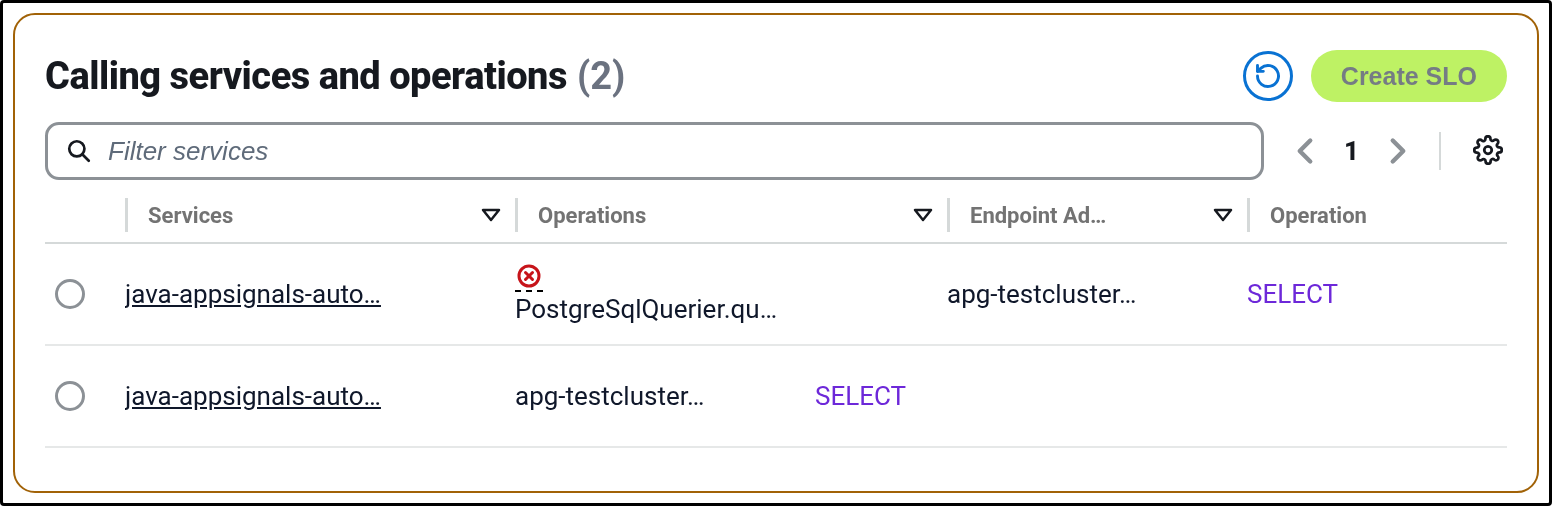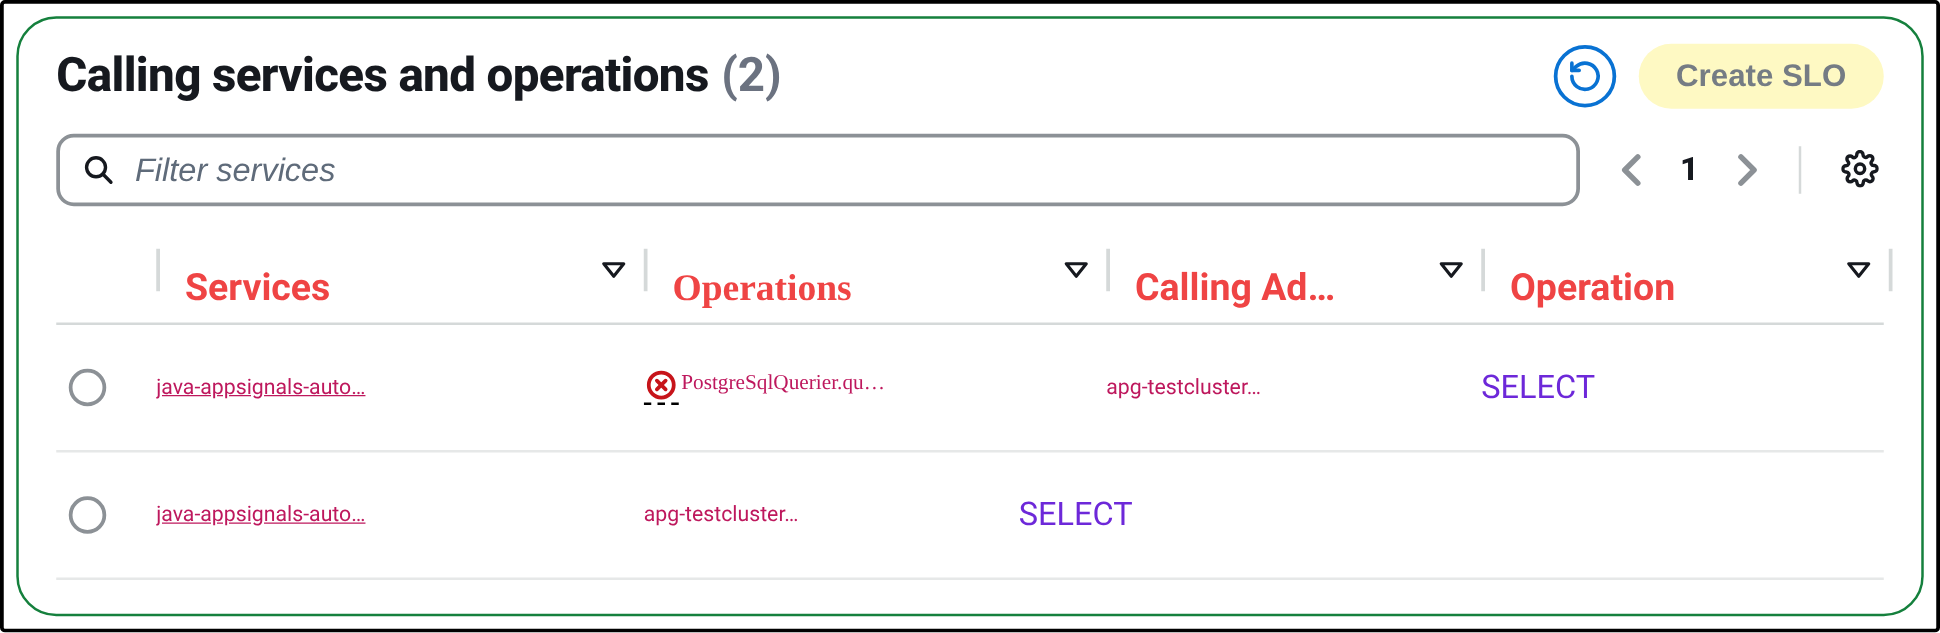--- a/index.html
+++ b/index.html
@@ -14,23 +14,23 @@
   .outer {
     width: 1552px;
     height: 506px;
     border: 3px solid #000;
     border-radius: 4px;
     padding: 10px;
   }
   .panel {
     width: 100%;
     height: 100%;
-    border: 2px solid #15803d;
-    border-radius: 32px;
-    padding: 20px 30px;
+    border: 2px solid #a16207;
+    border-radius: 22px;
+    padding: 35px 30px;
     overflow: hidden;
   }
   .header-row {
     display: flex;
     align-items: center;
     justify-content: space-between;
     gap: 16px;
     margin-bottom: 20px;
   }
   .title-wrap {
@@ -62,21 +62,21 @@
     display: flex;
     align-items: center;
     justify-content: center;
     cursor: pointer;
   }
   .create-slo-btn {
     height: 52px;
     padding: 0 30px;
     border: none;
     border-radius: 28px;
-    background: #fef9c3;
+    background: #bef264;
     color: #757c84;
     font-size: 25px;
     font-weight: 700;
     cursor: default;
   }
   .controls-row {
     display: flex;
     align-items: center;
     gap: 28px;
     margin-bottom: 18px;
@@ -139,28 +139,27 @@
   
   .thead {
     display: flex;
     align-items: center;
     border-bottom: 2px solid #d5d9d9;
     padding-bottom: 10px;
   }
   .col-radio { width: 80px; flex: none; padding-left: 10px; }
   .col { display: flex; align-items: center; }
   .col-services { width: 390px; flex: none; }
-  .col-operations { width: 370px; flex: none; font-family: Liberation Serif, serif; }
+  .col-operations { width: 432px; flex: none; }
   .col-endpoint  { width: 300px; flex: none; }
   .col-operation { width: 326px; flex: none; }
   .th {
-    font-size: 30px;
+    font-size: 22px;
     font-weight: 700;
-    color: #ef4444;
-    margin-top: 30px;
+    color: #737373;
   }
   .th-wrap {
     display: flex;
     align-items: center;
     justify-content: space-between;
     width: 100%;
     padding-right: 14px;
   }
   .col-sep {
     width: 3px;
@@ -178,22 +177,22 @@
   }
   .radio {
     width: 30px;
     height: 30px;
     border: 3px solid #8c9196;
     border-radius: 50%;
     background: #fff;
     cursor: pointer;
   }
   .link {
-    color: #be185d;
-    font-size: 17px;
+    color: #0f172a;
+    font-size: 26px;
     cursor: pointer;
     white-space: nowrap;
     overflow: hidden;
     text-overflow: ellipsis;
     max-width: 100%;
   }
   .link.underline { text-decoration: underline; }
   .celltext {
     font-size: 26px;
     color: #6d28d9;
@@ -201,20 +200,21 @@
     text-overflow: ellipsis;
     white-space: nowrap;
   }
   .cell-inner {
     width: 100%;
     padding-right: 14px;
     overflow: hidden;
   }
   .op-stack {
     display: flex;
+    flex-direction: column;
     align-items: flex-start;
     gap: 2px;
   }
   .error-badge {
     width: 28px;
     height: 28px;
     border-bottom: 2px dashed #000;
     display: flex;
     align-items: center;
     justify-content: center;
@@ -292,21 +292,21 @@
           <span class="th">Operations</span>
           <svg class="sort-icon" width="20" height="16" viewBox="0 0 20 16" fill="none" stroke="#16191f" stroke-width="2.5" stroke-linejoin="round">
             <polygon points="2 3 18 3 10 13"></polygon>
           </svg>
         </div>
       </div>
 
       <div class="col col-endpoint">
         <div class="col-sep"></div>
         <div class="th-wrap">
-          <span class="th">Calling Ad…</span>
+          <span class="th">Endpoint Ad…</span>
           <svg class="sort-icon" width="20" height="16" viewBox="0 0 20 16" fill="none" stroke="#16191f" stroke-width="2.5" stroke-linejoin="round">
             <polygon points="2 3 18 3 10 13"></polygon>
           </svg>
         </div>
       </div>
 
       <div class="col col-operation">
         <div class="col-sep"></div>
         <div class="th-wrap">
           <span class="th">Operation</span>

